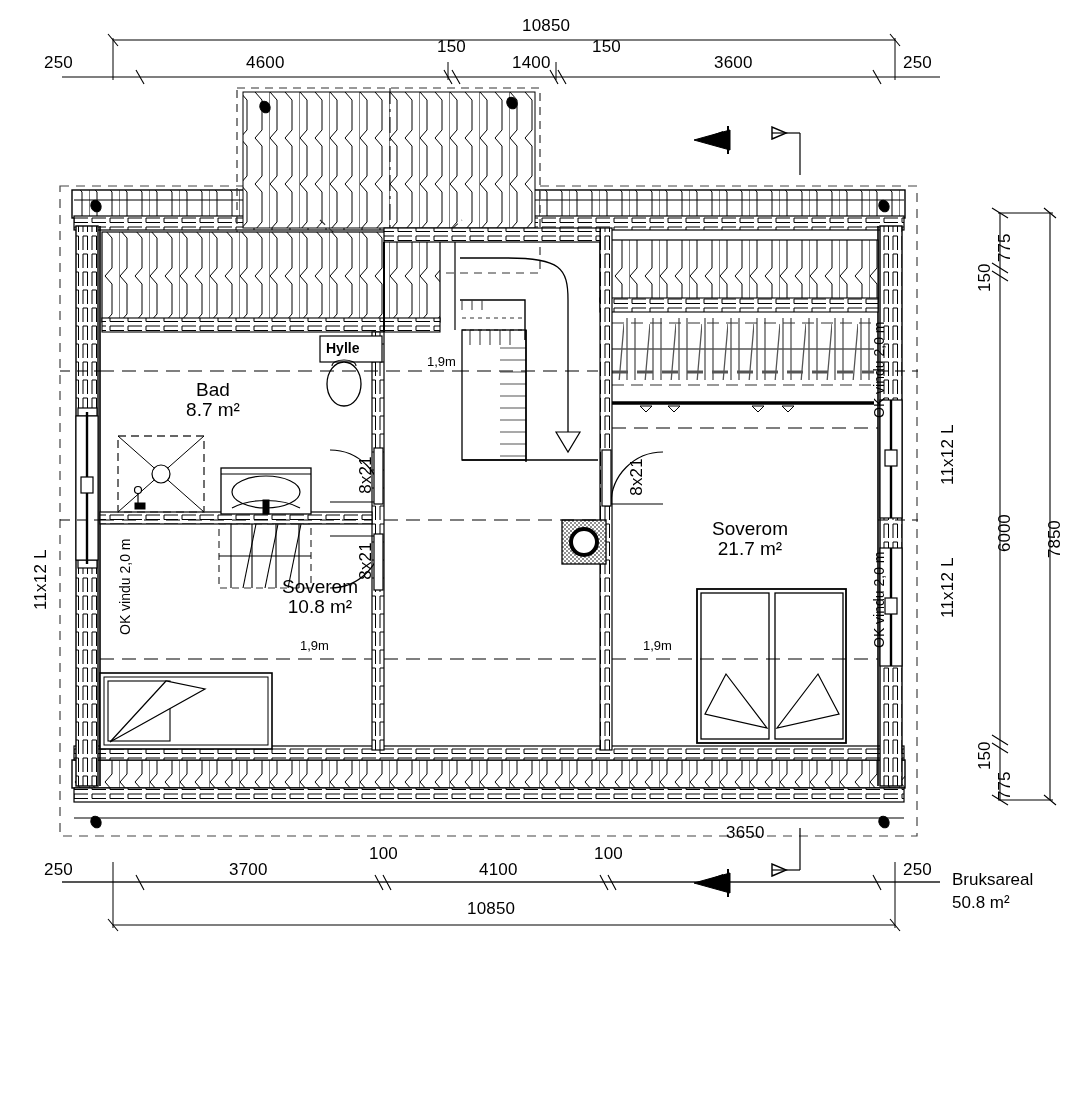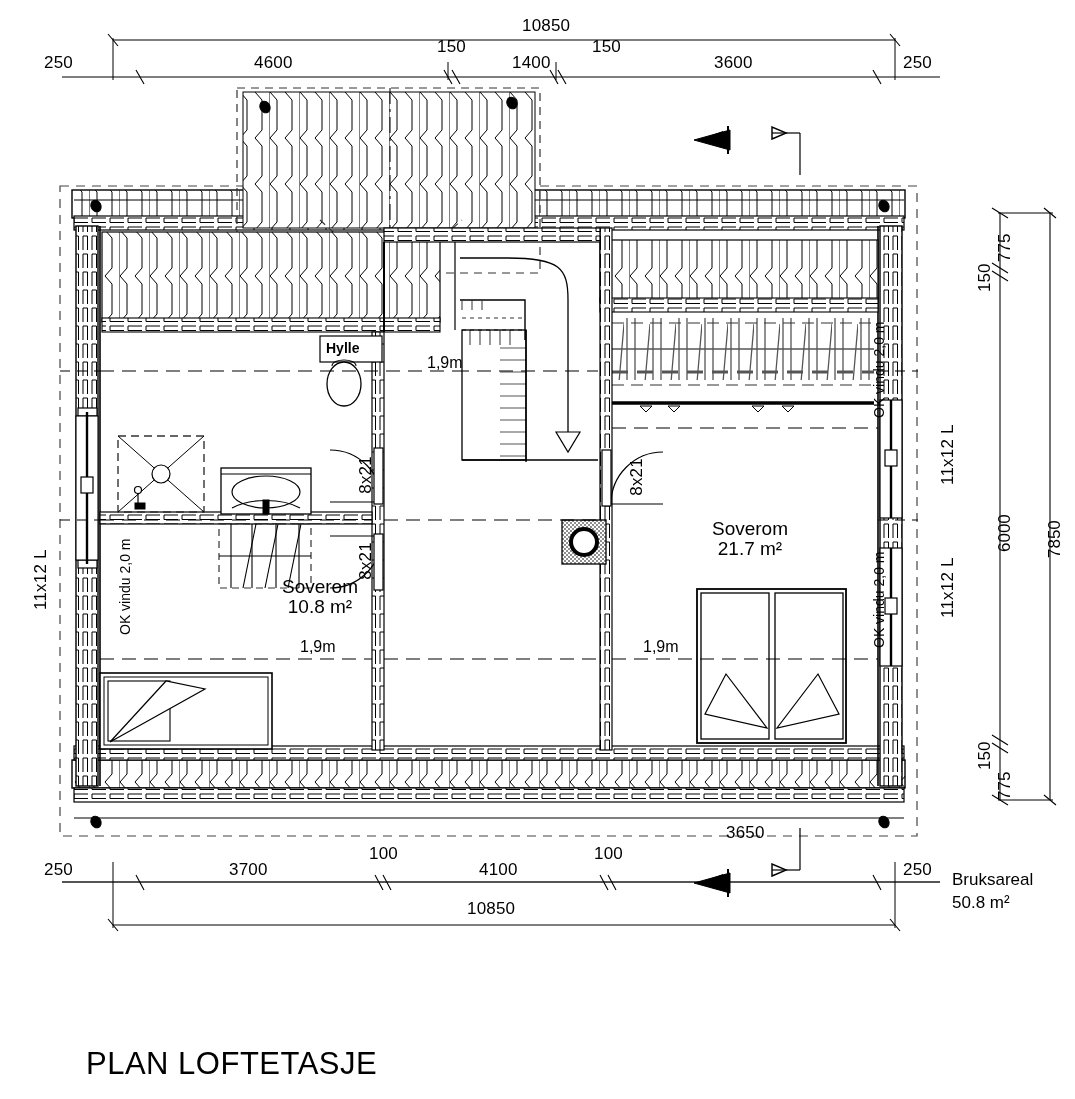--- a/index.html
+++ b/index.html
@@ -9,21 +9,21 @@
     font-family:"Liberation Sans","DejaVu Sans",sans-serif;
     color:#000;
   }
   .stage{position:absolute;left:0;top:0;width:1075px;height:976px;}
   .svgroot{position:absolute;left:0;top:0;}
   .lbl{position:absolute;white-space:nowrap;line-height:1.05;}
   .dim{font-size:17px;letter-spacing:.2px;}
   .dimv{font-size:17px;}
   .room{font-size:19px;text-align:center;}
   .small{font-size:14px;}
-  .tiny{font-size:16px;text-align:right;}
+  .tiny{font-size:13px;text-align:right;}
   .rot90{transform:rotate(-90deg);transform-origin:0 0;}
   .rot90c{transform:rotate(-90deg);}
   .title{font-size:31px;letter-spacing:.5px;}
   .secA{font-size:25px;font-weight:400;}
   .brk{font-size:17px;line-height:1.35;}
 </style>
 </head>
 <body>
 
 <div class="stage">
@@ -292,21 +292,21 @@
         <path d="M694 140 L730 130 L730 150 z"></path>
         <path d="M694 883 L730 873 L730 893 z"></path>
       </g>
       <path d="M728 126 L728 154 M728 869 L728 897" stroke="#000" stroke-width="2"></path>
 
     </g>
   </svg>
 
   <div class="lbl dim" style="left:522px;top:17px;">10850</div>
   <div class="lbl dim" style="left:44px;top:54px;">250</div>
-  <div class="lbl dim" style="left:254px;top:54px;">4600</div>
+  <div class="lbl dim" style="left:246px;top:54px;">4600</div>
   <div class="lbl dim" style="left:437px;top:38px;">150</div>
   <div class="lbl dim" style="left:512px;top:54px;">1400</div>
   <div class="lbl dim" style="left:592px;top:38px;">150</div>
   <div class="lbl dim" style="left:714px;top:54px;">3600</div>
   <div class="lbl dim" style="left:903px;top:54px;">250</div>
 
   <div class="lbl dim" style="left:44px;top:861px;">250</div>
   <div class="lbl dim" style="left:229px;top:861px;">3700</div>
   <div class="lbl dim" style="left:369px;top:845px;">100</div>
   <div class="lbl dim" style="left:479px;top:861px;">4100</div>
@@ -315,20 +315,24 @@
   <div class="lbl dim" style="left:903px;top:861px;">250</div>
   <div class="lbl dim" style="left:467px;top:900px;">10850</div>
 
   <div class="lbl dimv rot90" style="left:996px;top:262px;">775</div>
   <div class="lbl dimv rot90" style="left:976px;top:292px;">150</div>
   <div class="lbl dimv rot90" style="left:996px;top:552px;">6000</div>
   <div class="lbl dimv rot90" style="left:976px;top:770px;">150</div>
   <div class="lbl dimv rot90" style="left:996px;top:800px;">775</div>
   <div class="lbl dimv rot90" style="left:1046px;top:558px;">7850</div>
 
+  <div class="lbl room" style="left:153px;top:380px;width:120px;">
+    <div>Bad</div>
+    <div>8.7 m²</div>
+  </div>
   <div class="lbl room" style="left:255px;top:577px;width:130px;">
     <div>Soverom</div>
     <div>10.8 m²</div>
   </div>
   <div class="lbl room" style="left:680px;top:519px;width:140px;">
     <div>Soverom</div>
     <div>21.7 m²</div>
   </div>
 
   <div class="lbl small" style="left:326px;top:341px;font-weight:bold;">Hylle</div>
@@ -350,15 +354,14 @@
   <div class="lbl dim rot90" style="left:939px;top:618px;">11x12 L</div>
 
   <div class="lbl secA rot90c" style="left:706px;top:126px;">A</div>
   <div class="lbl secA rot90c" style="left:706px;top:869px;">A</div>
 
   <div class="lbl brk" style="left:952px;top:869px;">
     <div>Bruksareal</div>
     <div>50.8 m²</div>
   </div>
 
-  <div class="lbl title" style="left:86px;top:1048px;">PLAN LOFTETASJE</div>
 
 </div>
 
 </body></html>

